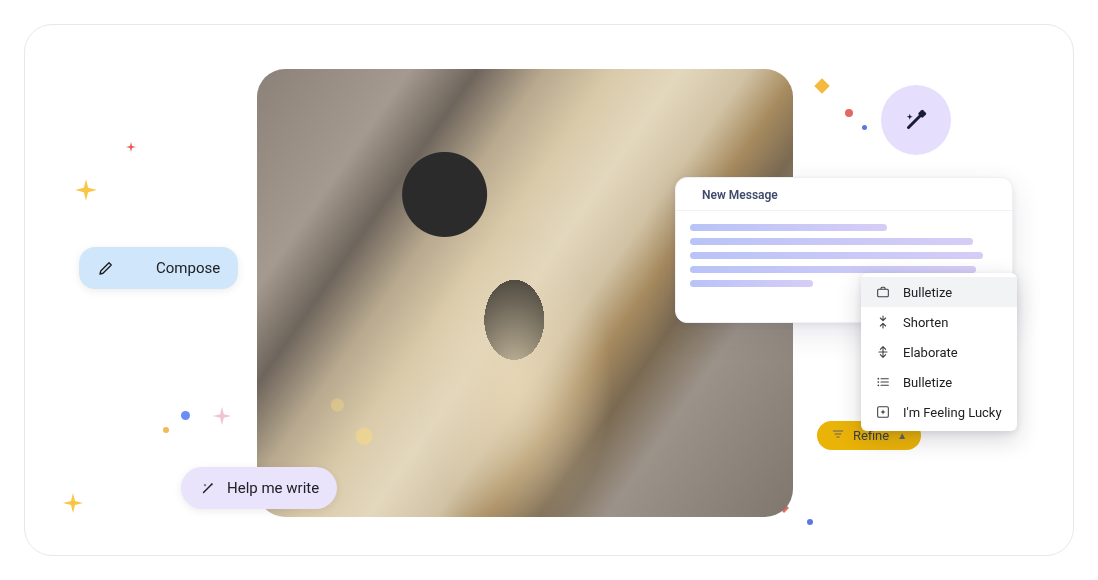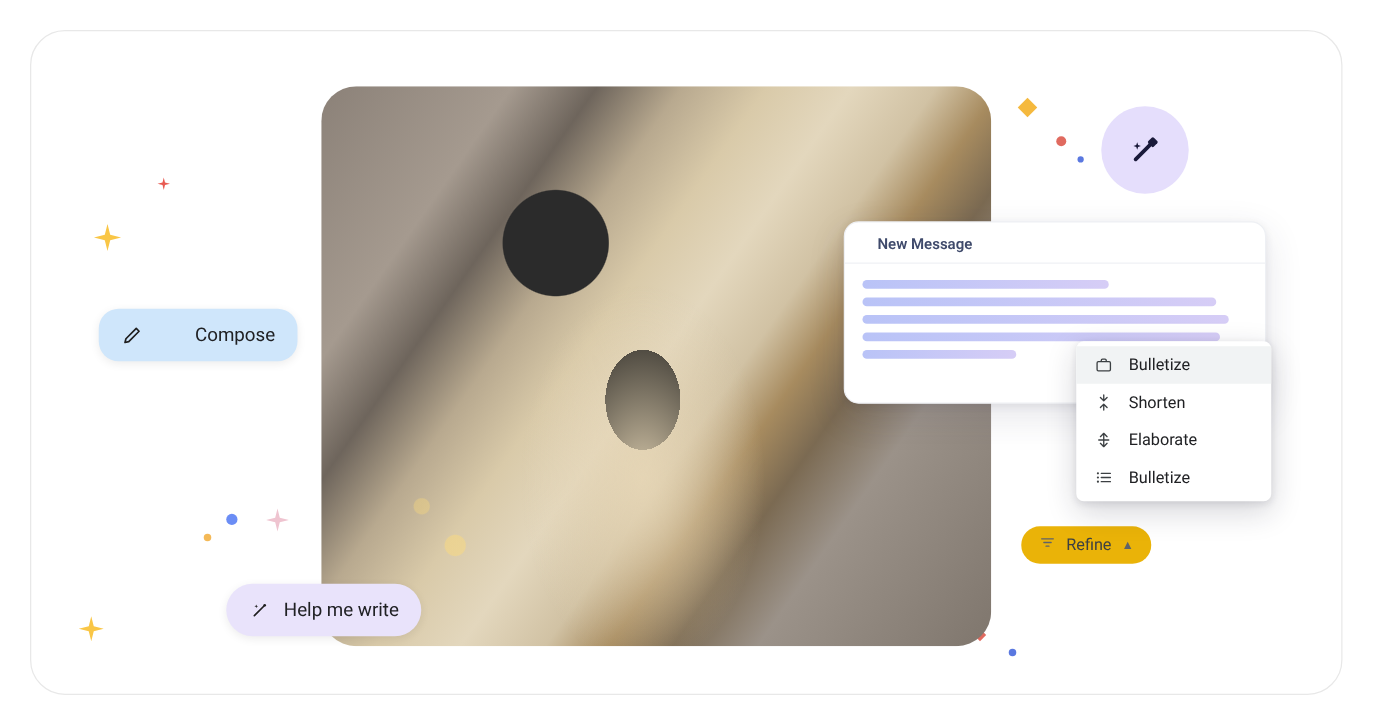--- a/index.html
+++ b/index.html
@@ -284,20 +284,29 @@
       <span class="micon">
         <svg viewBox="0 0 24 24" width="16" height="16" fill="none">
             <circle cx="5" cy="7" r="1.3" fill="#3c4043"></circle>
             <circle cx="5" cy="12" r="1.3" fill="#3c4043"></circle>
             <circle cx="5" cy="17" r="1.3" fill="#3c4043"></circle>
             <path d="M9 7h11M9 12h11M9 17h11" stroke="#3c4043" stroke-width="1.6" stroke-linecap="round"></path>
           </svg>
       </span>
       <span>Bulletize</span>
     </div>
+    <div class="menu-item">
+      <span class="micon">
+        <svg viewBox="0 0 24 24" width="16" height="16" fill="none">
+            <rect x="4" y="4" width="16" height="16" rx="2" stroke="#3c4043" stroke-width="1.6"></rect>
+            <path d="M12 8l1 3 3 1-3 1-1 3-1-3-3-1 3-1z" fill="#3c4043"></path>
+          </svg>
+      </span>
+      <span>I'm Feeling Lucky</span>
+    </div>
   </div>
 
   <div class="refine-chip">
     <span class="micon">
       <svg viewBox="0 0 24 24" width="14" height="14" fill="none">
           <path d="M4 7h16M7 12h10M10 17h4" stroke="#5f6368" stroke-width="1.8" stroke-linecap="round"></path>
         </svg>
     </span>
     <span>Refine</span>
     <span class="刷-caret">▲</span>

